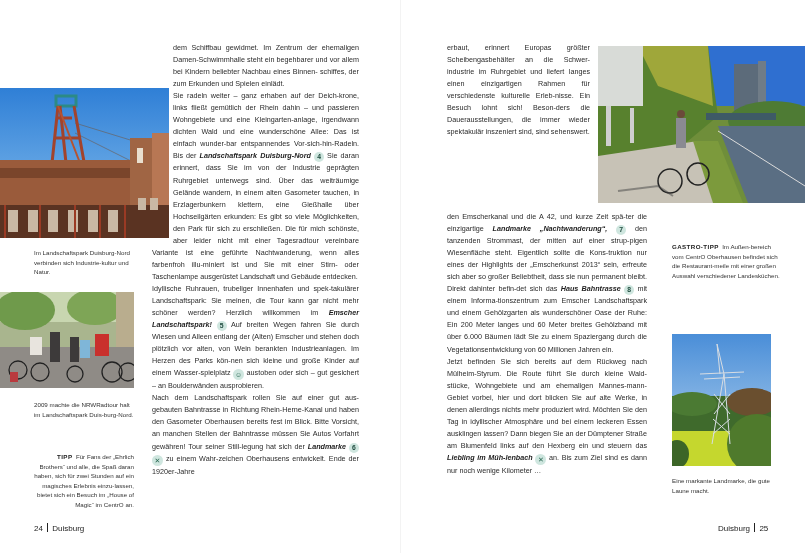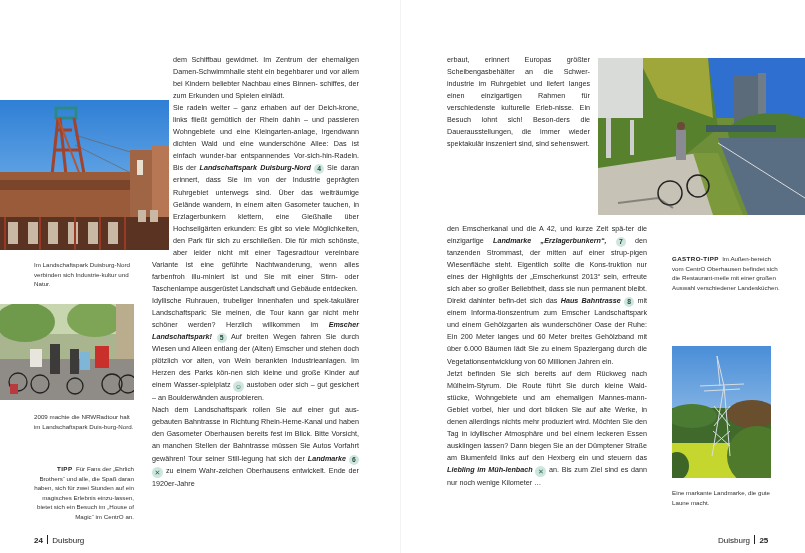--- a/index.html
+++ b/index.html
@@ -1,37 +1,37 @@
 <!DOCTYPE html>
 <html><head>
 <meta charset="utf-8">
 <style>
   * { box-sizing: border-box; margin: 0; padding: 0; }
   html, body { width: 805px; height: 553px; background: #ffffff; overflow: hidden; }
   body { position: relative; font-family: "Liberation Sans", "DejaVu Sans", sans-serif; color: #222; }
   .spread { position: absolute; inset: 0; }
-  .page { position: absolute; top: 16px; height: 478px; }
+  .page { position: absolute; top: 4px; height: 478px; }
   .page-left { left: 0; width: 400px; }
   .page-right { left: 400px; width: 405px; }
   .gutter { position: absolute; left: 400px; top: 0; width: 1px; height: 553px; background: #f3f3f3; }
 
   .photo { position: absolute; overflow: hidden; }
   .photo svg { display: block; width: 100%; height: 100%; }
 
   .caption { position: absolute; font-size: 6.2px; line-height: 9.6px; color: #333; }
   .caption b { font-weight: bold; letter-spacing: 0.4px; color: #222; }
 
   .text-block { position: absolute; font-size: 7.2px; line-height: 12.05px; color: #2a2a2a; text-align: justify; hyphens: manual; }
   .text-block p { margin: 0; }
   .strong { font-weight: bold; color: #1e1e1e; font-style: italic; }
   .marker { display: inline-block; min-width: 10px; height: 10px; line-height: 10px; border-radius: 5px; background: #cfe6df; color: #1e4a3d; font-weight: bold; font-size: 6.8px; text-align: center; padding: 0 2px; vertical-align: -1px; }
   .marker-icon { display: inline-block; width: 11px; height: 11px; border-radius: 5.5px; background: #cfe6df; color: #2c6a55; font-size: 7px; line-height: 11px; text-align: center; vertical-align: -2px; }
 
   .folio { position: absolute; font-size: 8px; color: #222; top: 519px; }
-  .folio .num { font-weight: bold; }
+  .folio .num { font-weight: normal; }
   .folio .bar { display: inline-block; width: 1.4px; height: 9px; background: #222; vertical-align: -1px; margin: 0 4px; }
 
   .float-spacer { float: left; }
 </style>
 </head>
 <body>
 
 <div class="spread">
 
   <div class="page page-left">
@@ -167,21 +167,21 @@
         <g fill="none" stroke="#222" stroke-width="1.5">
           <circle cx="72" cy="135" r="12"></circle>
             <circle cx="100" cy="128" r="11"></circle>
         </g>
         <path d="M20 145 L60 140 L75 150" stroke="#444" stroke-width="2" fill="none" opacity="0.5"></path>
       </svg>
     </div>
 
     <div class="text-block" style="left:47px; top:207px; width:200px;">
       <p>
-        <span>den Emscherkanal und die A 42, und kurze Zeit spä-ter die einzigartige </span><span class="strong">Landmarke „Erzlagerbunkern“,</span>
+        <span>den Emscherkanal und die A 42, und kurze Zeit spä-ter die einzigartige </span><span class="strong">Landmarke „Nachtwanderung“,</span>
         <span class="marker">7</span><span> den tanzenden Strommast, der mitten auf einer strup-pigen Wiesenfläche steht. Eigentlich sollte die Kons-truktion nur eines der Highlights der „Emscherkunst 2013“ sein, erfreute sich aber so großer Beliebtheit, dass sie nun permanent bleibt. Direkt dahinter befin-det sich das </span><span class="strong">Haus Bahntrasse</span>
         <span class="marker">8</span><span> mit einem Informa-tionszentrum zum Emscher Landschaftspark und einem Gehölzgarten als wunderschöner Oase der Ruhe: Ein 200 Meter langes und 60 Meter breites Gehölzband mit über 6.000 Bäumen lädt Sie zu einem Spaziergang durch die Vegetationsentwicklung von 60 Millionen Jahren ein.</span>
       </p>
       <p>
         <span>Jetzt befinden Sie sich bereits auf dem Rückweg nach Mülheim-Styrum. Die Route führt Sie durch kleine Wald-stücke, Wohngebiete und am ehemaligen Mannes-mann-Gebiet vorbei, hier und dort blicken Sie auf alte Werke, in denen allerdings nichts mehr produziert wird. Möchten Sie den Tag in idyllischer Atmosphäre und bei einem leckeren Essen ausklingen lassen? Dann biegen Sie an der Dümptener Straße am Blumenfeld links auf den Hexberg ein und steuern das </span><span class="strong">Liebling im Müh-lenbach</span>
         <span class="marker-icon">✕</span><span> an. Bis zum Ziel sind es dann nur noch wenige Kilometer …</span>
       </p>
     </div>
 
     <div class="caption" style="left:272px; top:238px; width:108px;">

